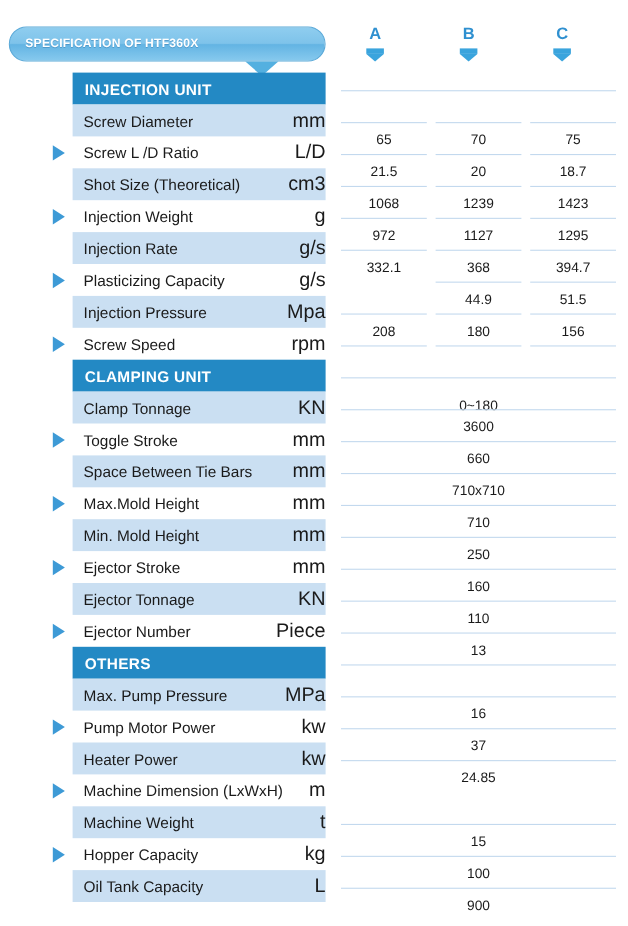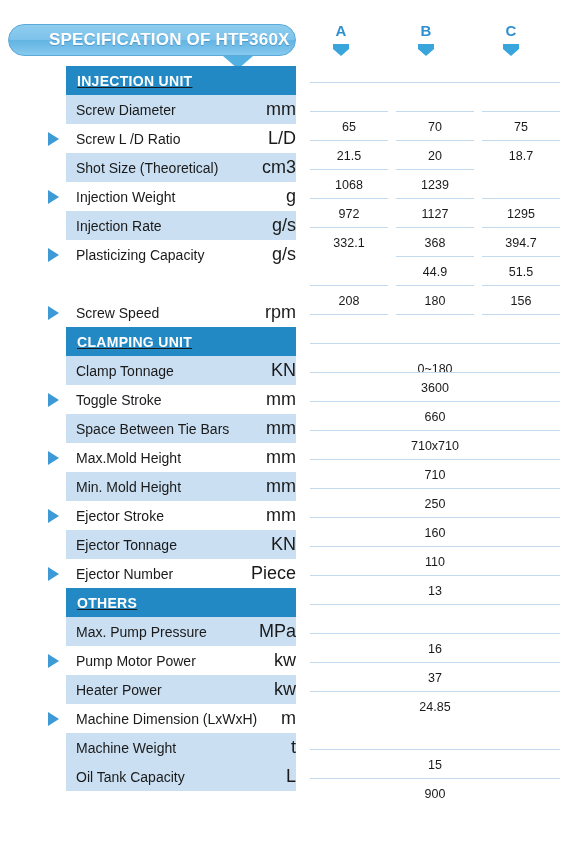--- a/index.html
+++ b/index.html
@@ -27,26 +27,25 @@
     box-sizing: border-box;
     border-radius: 16px;
     border: 1px solid #5aa9d8;
     background: linear-gradient(180deg, #8fcdef 0%, #7ec3ea 48%, #63b4e3 52%, #86c9ee 100%);
     display: flex;
     align-items: center;
     padding-left: 14px;
   }
   #title-pill .txt {
     color: #ffffff;
-    font-size: 17px;
+    font-size: 11px;
     font-weight: bold;
     letter-spacing: .2px;
     text-shadow: 0 1px 0 rgba(60,130,180,.55);
     white-space: nowrap;
-    margin-left: 26px;
   }
   #title-pointer {
     position: absolute;
     left: 223px; top: 56px;
     width: 0; height: 0;
     border-left: 15px solid transparent;
     border-right: 15px solid transparent;
     border-top: 13px solid #54b0e0;
   }
 
@@ -113,21 +112,20 @@
   }
 
   
   .row.section .bar {
     position: absolute;
     left: 66px; top: 0;
     width: 230px; height: 29px;
     background: #2389c4;
     display: flex;
     align-items: center;
-    text-decoration: underline;
   }
   .row.section .bar span {
     color: #ffffff;
     font-size: 14px;
     font-weight: bold;
     padding-left: 11px;
     letter-spacing: .3px;
     white-space: nowrap;
   }
 
@@ -243,20 +241,21 @@
       </div>
     </div>
     <div class="row shade">
       <div class="lbl">
         <span class="name">Shot Size (Theoretical)</span>
         <span class="unit">cm3</span>
       </div>
       <div class="vals">
         <div class="cell c1">1068</div>
         <div class="cell c2">1239</div>
+        <div class="cell c3">1423</div>
       </div>
     </div>
     <div class="row">
       <div class="marker"></div>
       <div class="lbl">
         <span class="name">Injection Weight</span>
         <span class="unit">g</span>
       </div>
       <div class="vals">
         <div class="cell c1">972</div>
@@ -280,20 +279,24 @@
       <div class="lbl">
         <span class="name">Plasticizing Capacity</span>
         <span class="unit">g/s</span>
       </div>
       <div class="vals">
         <div class="cell c2">44.9</div>
         <div class="cell c3">51.5</div>
       </div>
     </div>
     <div class="row shade">
+      <div class="lbl">
+        <span class="name">Injection Pressure</span>
+        <span class="unit">Mpa</span>
+      </div>
       <div class="vals">
         <div class="cell c1">208</div>
         <div class="cell c2">180</div>
         <div class="cell c3">156</div>
       </div>
     </div>
     <div class="row">
       <div class="marker"></div>
       <div class="lbl">
         <span class="name">Screw Speed</span>
@@ -435,20 +438,30 @@
     </div>
     <div class="row shade">
       <div class="lbl">
         <span class="name">Machine Weight</span>
         <span class="unit">t</span>
       </div>
       <div class="vals">
         <div class="cell cfull">15</div>
       </div>
     </div>
+    <div class="row">
+      <div class="marker"></div>
+      <div class="lbl">
+        <span class="name">Hopper Capacity</span>
+        <span class="unit">kg</span>
+      </div>
+      <div class="vals">
+        <div class="cell cfull">100</div>
+      </div>
+    </div>
     <div class="row shade">
       <div class="lbl">
         <span class="name">Oil Tank Capacity</span>
         <span class="unit">L</span>
       </div>
       <div class="vals">
         <div class="cell cfull">900</div>
       </div>
     </div>
   </div>

